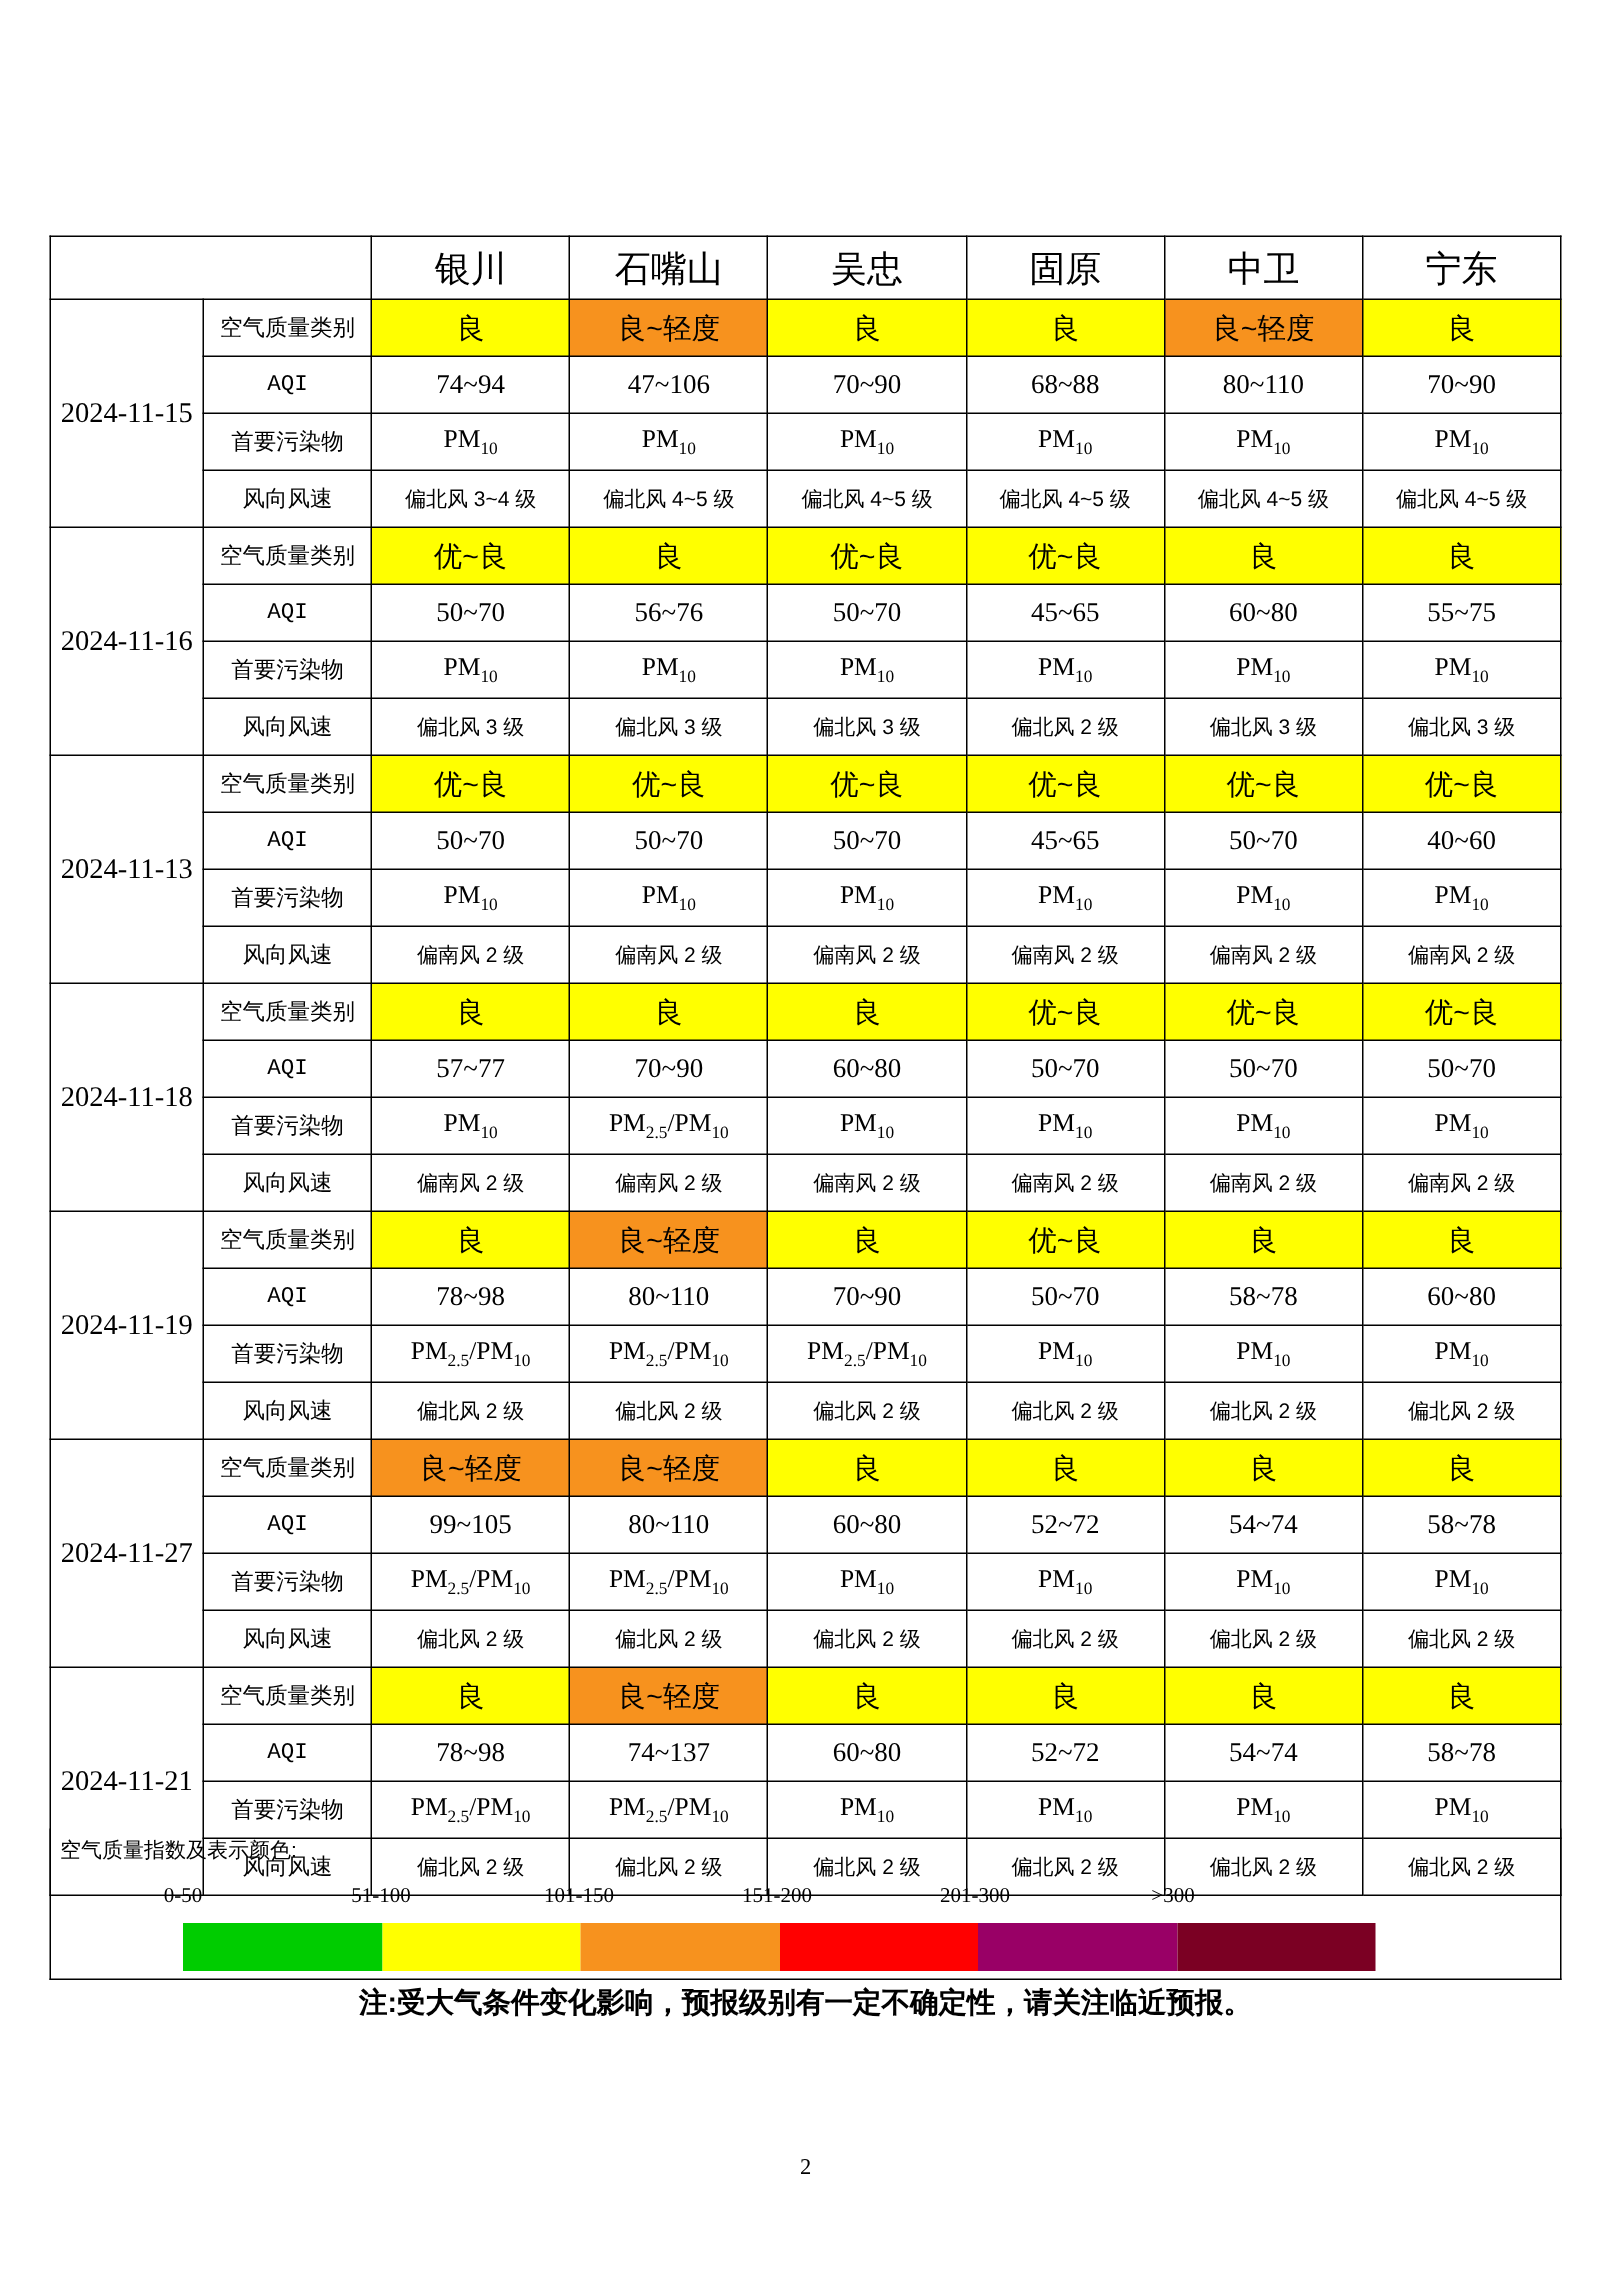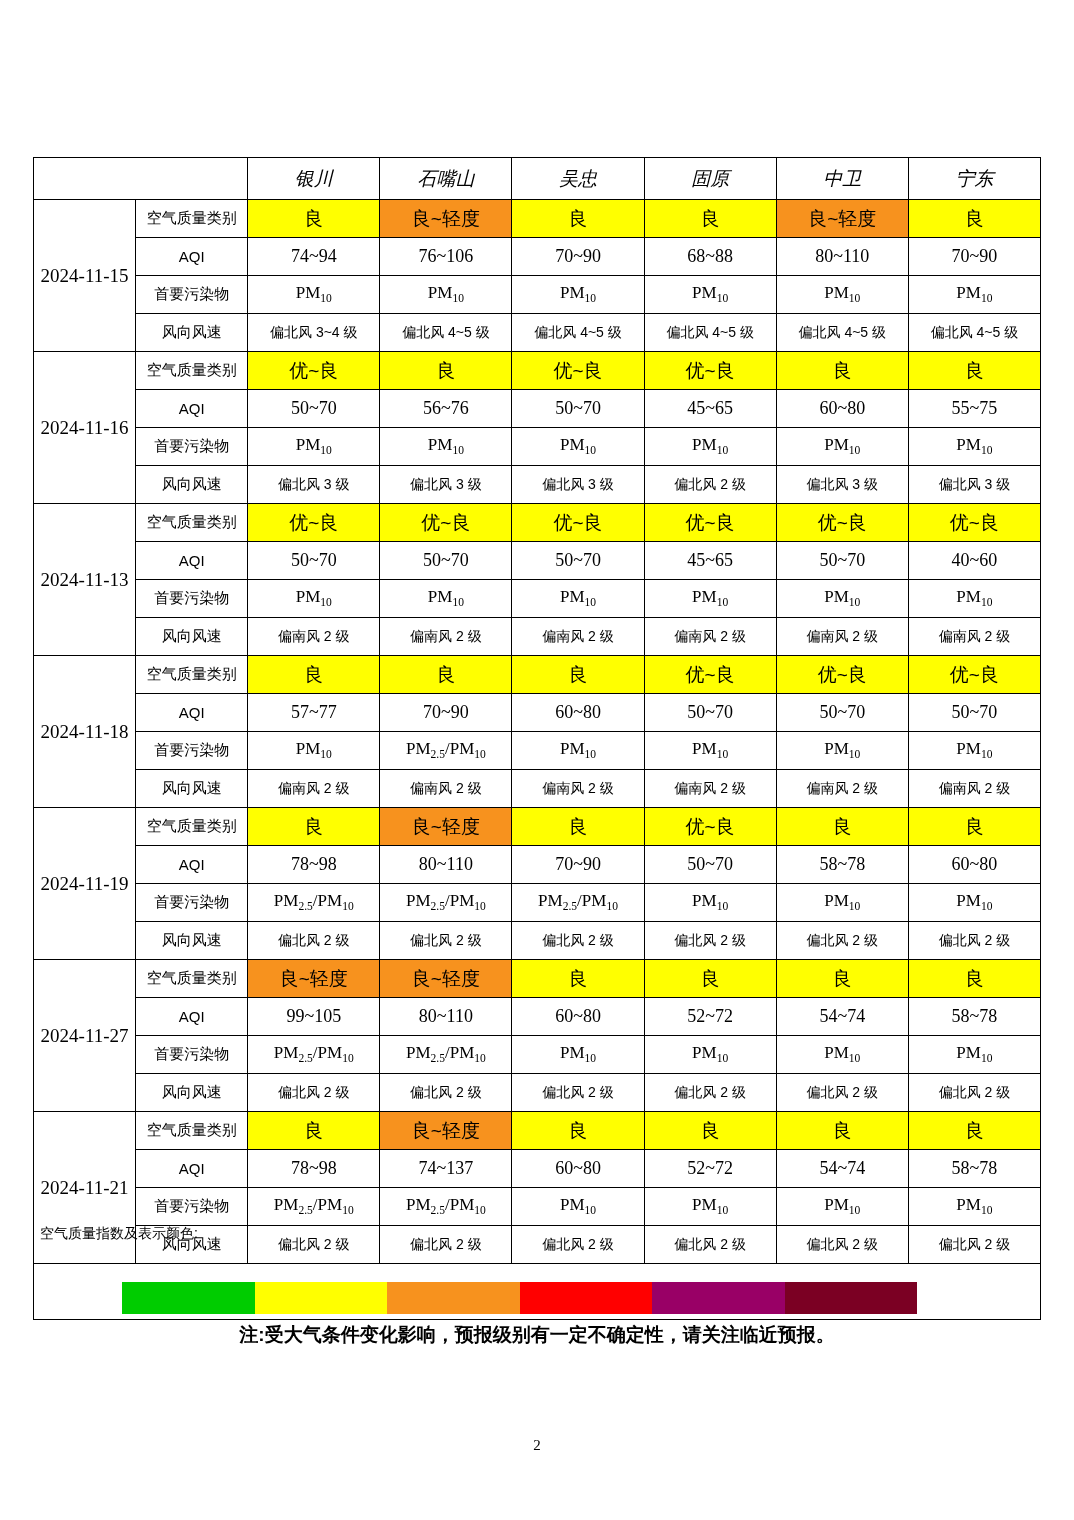--- a/index.html
+++ b/index.html
@@ -48,29 +48,28 @@
     padding: 0;
   }
   col.c-date   { width: 102px; }
   col.c-metric { width: 112px; }
   col.c-city   { width: 132px; }
 
   .hdr-blank { height: 41px; }
   th.city {
     height: 41px;
     font-family: "Liberation Sans", "DejaVu Sans", sans-serif;
+    font-size: 24px;
+  }
+  td.date {
+    font-family: "Liberation Serif", "DejaVu Serif", serif;
     font-size: 19px;
-    font-style: italic;
-  }
-  td.date {
-    font-family: "Liberation Serif", "DejaVu Serif", serif;
-    font-size: 19px;
   }
   td.metric {
-    font-family: Liberation Sans, sans-serif;
+    font-family: Liberation Mono, monospace;
     font-size: 15px;
     height: 37px;
   }
   td.val {
     font-family: "Liberation Serif", "DejaVu Serif", serif;
     font-size: 18px;
     height: 37px;
   }
   td.cat {
     font-family: "Liberation Sans", "DejaVu Sans", sans-serif;
@@ -186,21 +185,21 @@
           <td class="cat" style="background: rgb(255, 255, 0);">良</td>
           <td class="cat" style="background: rgb(247, 146, 30);">良~轻度</td>
           <td class="cat" style="background: rgb(255, 255, 0);">良</td>
           <td class="cat" style="background: rgb(255, 255, 0);">良</td>
           <td class="cat" style="background: rgb(247, 146, 30);">良~轻度</td>
           <td class="cat" style="background: rgb(255, 255, 0);">良</td>
         </tr>
         <tr>
           <td class="metric">AQI</td>
           <td class="val">74~94</td>
-          <td class="val">76~106</td>
+          <td class="val">47~106</td>
           <td class="val">70~90</td>
           <td class="val">68~88</td>
           <td class="val">80~110</td>
           <td class="val">70~90</td>
         </tr>
         <tr>
           <td class="metric">首要污染物</td>
           <td class="pollutant">PM<sub>10</sub></td>
           <td class="pollutant">PM<sub>10</sub></td>
           <td class="pollutant">PM<sub>10</sub></td>
@@ -437,20 +436,28 @@
           <td class="wind">偏北风 2 级</td>
           <td class="wind">偏北风 2 级</td>
           <td class="wind">偏北风 2 级</td>
           <td class="wind">偏北风 2 级</td>
         </tr>
       </tbody>
   </table>
 
   <div class="legend-box">
     <div class="legend-title">空气质量指数及表示颜色:</div>
+    <div class="legend-labels" id="legend-labels">
+        <span style="left: -28px;">0-50</span>
+        <span style="left: 104px;">51-100</span>
+        <span style="left: 236px;">101-150</span>
+        <span style="left: 368px;">151-200</span>
+        <span style="left: 500px;">201-300</span>
+        <span style="left: 632px;">&gt;300</span>
+      </div>
     <div class="legend-bar" id="legend-bar">
         <div style="background: rgb(0, 204, 0);"></div>
         <div style="background: rgb(255, 255, 0);"></div>
         <div style="background: rgb(247, 146, 30);"></div>
         <div style="background: rgb(255, 0, 0);"></div>
         <div style="background: rgb(153, 0, 102);"></div>
         <div style="background: rgb(123, 0, 35);"></div>
       </div>
   </div>
 

